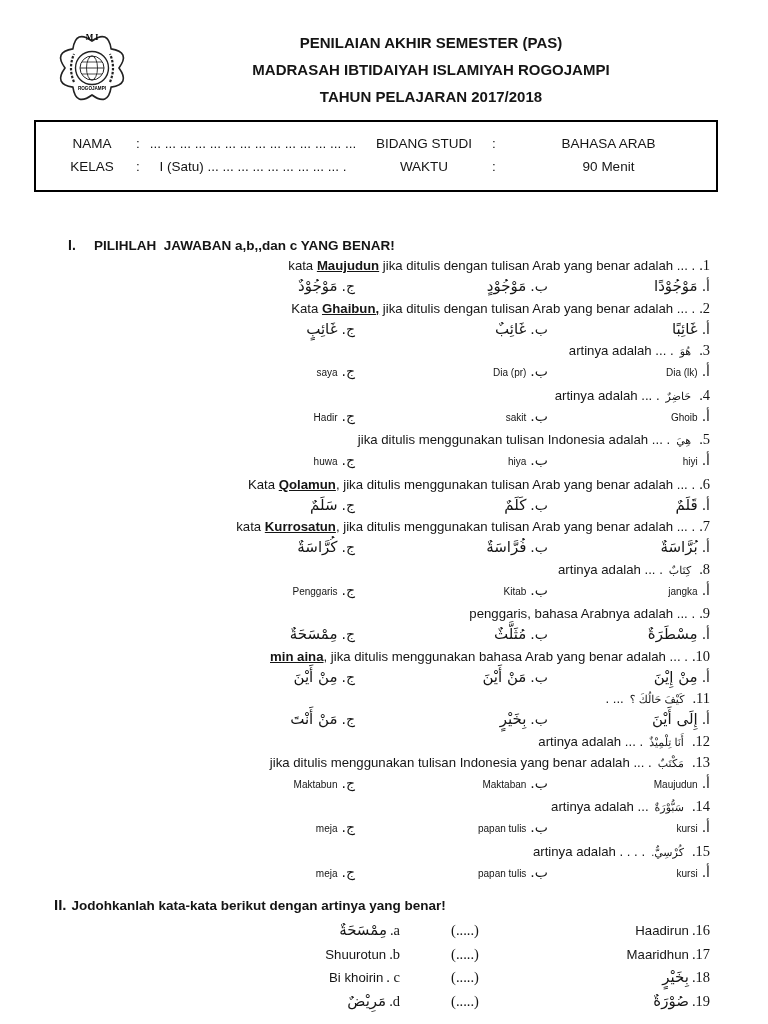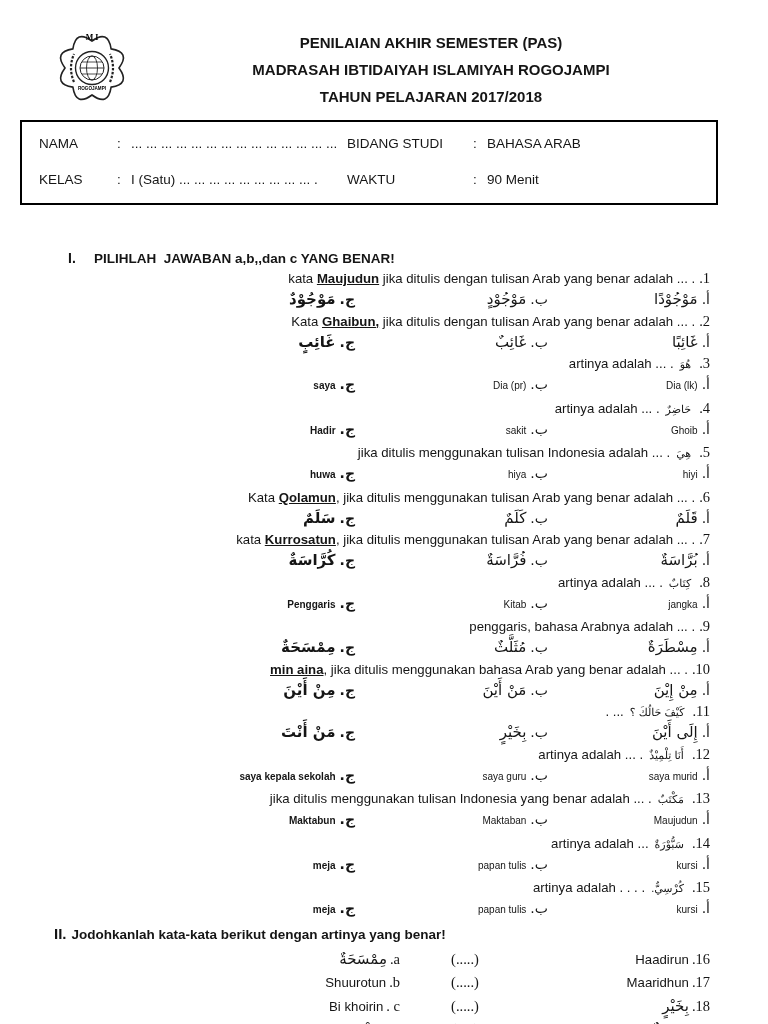--- a/index.html
+++ b/index.html
@@ -3,44 +3,44 @@
 <meta charset="utf-8">
 <style>
   html,body{margin:0;padding:0;background:#ffffff;}
   .page{position:relative;width:768px;height:1024px;background:#fff;overflow:hidden;
         font-family:"Liberation Sans",sans-serif;color:#151515;}
   
   .header{display:flex;margin:28px 50px 8px 48px;}
   .logo-wrap{width:96px;flex:0 0 96px;}
   .titles{flex:1;text-align:center;font-weight:bold;font-size:15px;line-height:27px;padding-top:1px;}
   
-  .info-box{margin:6px 50px 0 20px;border:2px solid #000;
+  .info-box{margin:6px 50px 0 34px;border:2px solid #000;
             padding:11px 0 12px 17px;
             display:grid;grid-template-columns:78px 14px 216px 126px 14px auto;
-            row-gap:14px;font-size:13.5px;line-height:22px;}
+            row-gap:1px;font-size:13.5px;line-height:22px;text-align:center;}
   .info-box span{white-space:nowrap;overflow:hidden;}
   
   .content{margin-left:60px;width:650px;}
   .sec-head{display:flex;align-items:baseline;font-weight:bold;}
   .sec1-head{margin-top:45px;font-size:13.5px;}
   .sec1-num{width:26px;margin-left:8px;font-size:14px;}
-  .sec2-head{margin-top:4px;margin-left:-6px;font-size:13.5px;text-align:right;}
+  .sec2-head{margin-top:12px;margin-left:-6px;font-size:13.5px;text-align:right;}
   .sec2-num{font-size:15px;margin-right:5px;}
   .sec-title{white-space:pre;}
   
   #questions{margin-top:2px;}
   .q-line{display:flex;justify-content:flex-end;align-items:baseline;
           line-height:20px;font-size:13.2px;white-space:pre;}
   .kw{font-weight:bold;text-decoration:underline;}
   .q-ar{font-family:Liberation Sans, sans-serif;font-size:11px;line-height:20px;
         direction:rtl;unicode-bidi:isolate;margin:0 4px 0 6px;}
   .q-num{font-family:"Liberation Serif",serif;font-size:14.5px;margin-left:4px;}
   .opt-row{display:flex;line-height:20.5px;margin-bottom:1px;}
   .opt-cell{white-space:nowrap;}
-  .opt-c{width:295px;text-align:right;font-weight:bold;}
+  .opt-c{width:295px;text-align:right;}
   .opt-b{width:193px;text-align:right;}
   .opt-a{width:162px;text-align:right;}
   .opt-word{font-size:10px;}
   .opt-word.ar{font-family:"DejaVu Sans",sans-serif;font-size:15px;direction:rtl;unicode-bidi:isolate;}
   .opt-let{font-family:"DejaVu Sans",sans-serif;font-size:14px;margin-left:4px;}
   
   #matching{margin-top:6px;}
   .m-row{display:flex;align-items:baseline;line-height:23.5px;font-size:13.2px;}
   .m-left{width:340px;text-align:right;white-space:nowrap;}
   .m-mid{width:130px;text-align:center;font-family:"Liberation Serif",serif;font-size:14.5px;}
@@ -183,25 +183,20 @@
         <div class="q-block">
           <div class="q-line"><span class="q-latin"><span>. ...</span></span><span class="q-ar">كَيْفَ حَالُكَ ؟</span><span class="q-num">.11</span></div>
           <div class="opt-row">
             <div class="opt-cell opt-c"><span class="opt-word ar">مَنْ أَنْتَ</span><span class="opt-let">.ج</span></div>
             <div class="opt-cell opt-b"><span class="opt-word ar">بِخَيْرٍ</span><span class="opt-let">.ب</span></div>
             <div class="opt-cell opt-a"><span class="opt-word ar">إِلَى أَيْنَ</span><span class="opt-let">.أ</span></div>
           </div>
         </div>
         <div class="q-block">
           <div class="q-line"><span class="q-latin"><span>artinya adalah ... .</span></span><span class="q-ar">أَنَا تِلْمِيْذٌ</span><span class="q-num">.12</span></div>
-          <div class="opt-row">
-            <div class="opt-cell opt-c"><span class="opt-word">saya kepala sekolah</span><span class="opt-let">.ج</span></div>
-            <div class="opt-cell opt-b"><span class="opt-word">saya guru</span><span class="opt-let">.ب</span></div>
-            <div class="opt-cell opt-a"><span class="opt-word">saya murid</span><span class="opt-let">.أ</span></div>
-          </div>
         </div>
         <div class="q-block">
           <div class="q-line"><span class="q-latin"><span>jika ditulis menggunakan tulisan Indonesia yang benar adalah ... .</span></span><span class="q-ar">مَكْتَبٌ</span><span class="q-num">.13</span></div>
           <div class="opt-row">
             <div class="opt-cell opt-c"><span class="opt-word">Maktabun</span><span class="opt-let">.ج</span></div>
             <div class="opt-cell opt-b"><span class="opt-word">Maktaban</span><span class="opt-let">.ب</span></div>
             <div class="opt-cell opt-a"><span class="opt-word">Maujudun</span><span class="opt-let">.أ</span></div>
           </div>
         </div>
         <div class="q-block">

